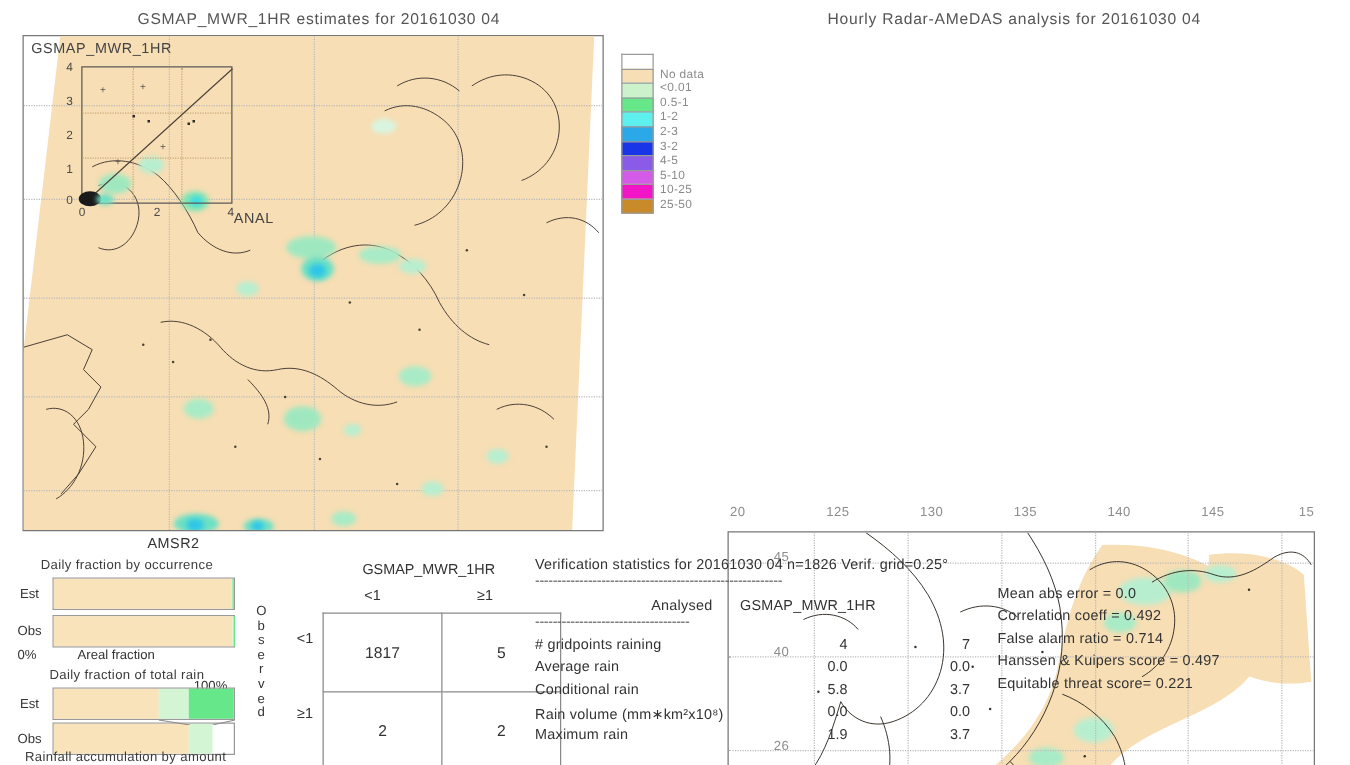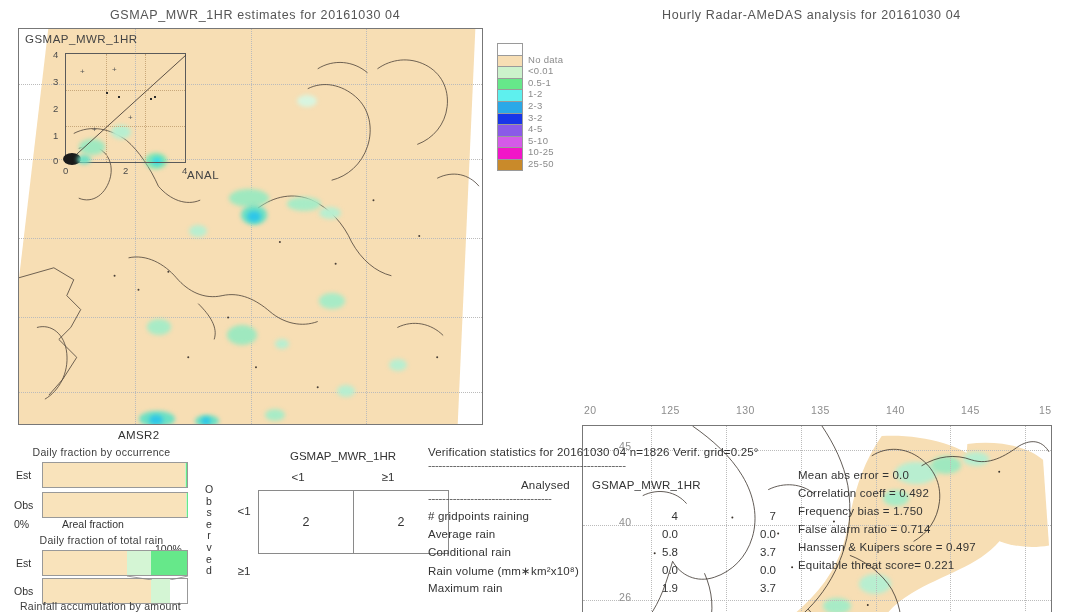--- a/index.html
+++ b/index.html
@@ -334,20 +334,24 @@
 
   <div class="abs cthdr" style="left:258px;top:450px;width:170px;">GSMAP_MWR_1HR</div>
   <div class="abs cthdr" style="left:258px;top:471px;width:80px;">&lt;1</div>
   <div class="abs cthdr" style="left:348px;top:471px;width:80px;">≥1</div>
   <div class="abs cthdr" style="left:230px;top:505px;width:28px;">&lt;1</div>
   <div class="abs cthdr" style="left:230px;top:565px;width:28px;">≥1</div>
   <div class="vword" id="observed-vertical" style="left:202px;top:484px;width:14px;">O<br>b<br>s<br>e<br>r<br>v<br>e<br>d</div>
   <table class="ct" style="left:258px;top:490px;">
     <tbody id="ct-body">
         <tr>
+          <td>1817</td>
+          <td>5</td>
+        </tr>
+        <tr>
           <td>2</td>
           <td>2</td>
         </tr>
       </tbody>
   </table>
 
   <div class="abs stat" style="left:428px;top:446px;">Verification statistics for 20161030 04   n=1826   Verif. grid=0.25°</div>
   <div class="abs dashed" style="left:428px;top:459px;letter-spacing:-0.3px;">--------------------------------------------------------</div>
   <div class="abs stat" style="left:521px;top:479px;">Analysed</div>
   <div class="abs stat" style="left:592px;top:479px;">GSMAP_MWR_1HR</div>
@@ -376,19 +380,18 @@
       <div style="position: relative; height: 18px;">
         <span class="stat" style="position:absolute;left:0;">Maximum rain</span>
         <span class="numcol" style="left:150px;width:100px;">1.9</span>
         <span class="numcol" style="left:248px;width:100px;">3.7</span>
       </div>
     </div>
 
   <div class="abs" id="score-list" style="left:798px;top:469px;">
       <div class="stat" style="height: 18px;">Mean abs error = 0.0</div>
       <div class="stat" style="height: 18px;">Correlation coeff = 0.492</div>
-      <div class="stat" style="height: 18px;">Frequency bias = 1.750</div>
       <div class="stat" style="height: 18px;">False alarm ratio = 0.714</div>
       <div class="stat" style="height: 18px;">Hanssen &amp; Kuipers score = 0.497</div>
       <div class="stat" style="height: 18px;">Equitable threat score= 0.221</div>
     </div>
 
 </div>
 
 </body></html>

